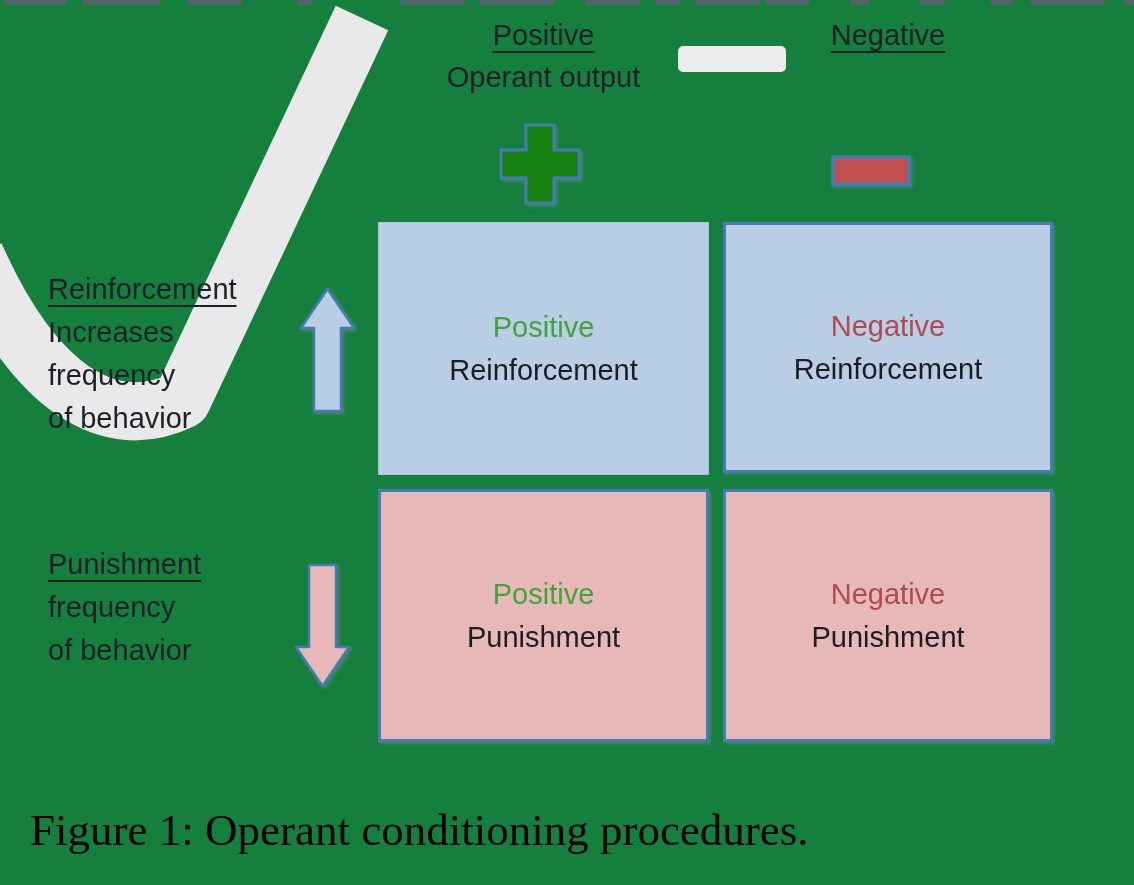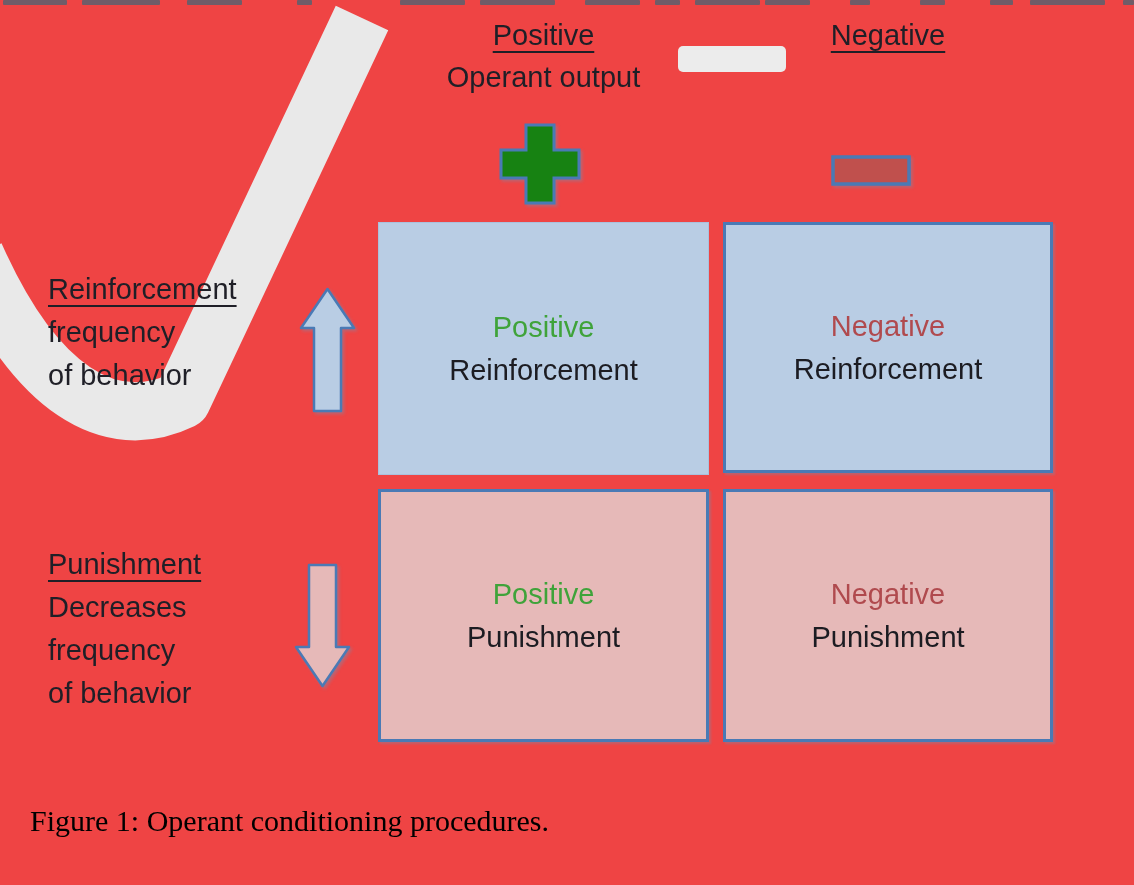--- a/index.html
+++ b/index.html
@@ -1,17 +1,17 @@
 <!DOCTYPE html>
 <html><head>
 <meta charset="utf-8">
 <style>
   html,body{margin:0;padding:0;background:#fff;}
   #stage{
-    position:relative;width:1134px;height:885px;overflow:hidden;background:#ef4444;
+    position:relative;width:1134px;height:885px;overflow:hidden;background:#15803d;
     font-family:"Liberation Sans","DejaVu Sans",sans-serif;color:#1f1f27;
   }
   
   #watermark{position:absolute;left:0;top:0;width:1134px;height:885px;z-index:0;}
   .wm-blob{position:absolute;background:#ececec;border-radius:5px;z-index:0;}
   
   .frag{position:absolute;top:0;height:5px;background:#59606e;opacity:.85;border-radius:1px;z-index:2;}
   
   .col-header{position:absolute;z-index:3;text-align:center;font-size:29px;line-height:42px;}
   .col-title{text-decoration:underline;text-decoration-thickness:2px;text-underline-offset:6px;}
@@ -32,21 +32,21 @@
   .cell-line2{color:#1c1c22;}
   
   .row-label{position:absolute;z-index:3;font-size:29px;line-height:43px;}
   .row-title{text-decoration:underline;text-decoration-thickness:2px;text-underline-offset:6px;}
   
   .arrow{position:absolute;z-index:3;filter:drop-shadow(2px 2px 1.5px rgba(120,140,170,.45));}
   
   #caption{
     position:absolute;left:30px;top:804px;z-index:3;
     font-family:"Liberation Serif","DejaVu Serif",serif;
-    font-size:30px;color:#000;white-space:nowrap;
+    font-size:45px;color:#000;white-space:nowrap;
   }
 </style>
 </head>
 <body>
 
 <div id="stage">
 
   <svg id="watermark" viewBox="0 0 1134 885" xmlns="http://www.w3.org/2000/svg">
     <path d="M -25 255 C 35 390, 110 435, 182 400 L 362 18" fill="none" stroke="#e9e9e9" stroke-width="58" stroke-linejoin="round"></path>
   </svg>
@@ -79,31 +79,31 @@
   <svg class="symbol" style="left:499px;top:123px;" width="82" height="82" viewBox="0 0 82 82" xmlns="http://www.w3.org/2000/svg">
     <path d="M27 2 H55 V27 H80 V55 H55 V80 H27 V55 H2 V27 H27 Z" fill="#178212" stroke="#4a7ab5" stroke-width="3"></path>
   </svg>
 
   <svg class="symbol" style="left:831px;top:155px;" width="80" height="31" viewBox="0 0 80 31" xmlns="http://www.w3.org/2000/svg">
     <rect x="2" y="2" width="76" height="27" fill="#c0504d" stroke="#4a7ab5" stroke-width="3.5"></rect>
   </svg>
 
   <div class="row-label" style="left:48px;top:268px;">
     <div class="row-title">Reinforcement</div>
+    <div>Increases</div>
     <div>frequency</div>
     <div>of behavior</div>
   </div>
 
   <svg class="arrow" style="left:299px;top:287px;" width="57" height="126" viewBox="0 0 57 126" xmlns="http://www.w3.org/2000/svg">
     <path d="M28.5 2 L55 41 L42 41 L42 124 L15 124 L15 41 L2 41 Z" fill="#b9cde4" stroke="#4a7ab5" stroke-width="2.5" stroke-linejoin="round"></path>
   </svg>
 
   <div class="row-label" style="left:48px;top:543px;">
     <div class="row-title">Punishment</div>
-    <div>Decreases</div>
     <div>frequency</div>
     <div>of behavior</div>
   </div>
 
   <svg class="arrow" style="left:294px;top:563px;" width="57" height="125" viewBox="0 0 57 125" xmlns="http://www.w3.org/2000/svg">
     <path d="M28.5 123 L2 84 L15 84 L15 2 L42 2 L42 84 L55 84 Z" fill="#e6b9b8" stroke="#4a7ab5" stroke-width="2.5" stroke-linejoin="round"></path>
   </svg>
 
   <div class="cell blue faint" style="left:378px;top:222px;width:331px;height:253px;">
     <div class="pos-word">Positive</div>

